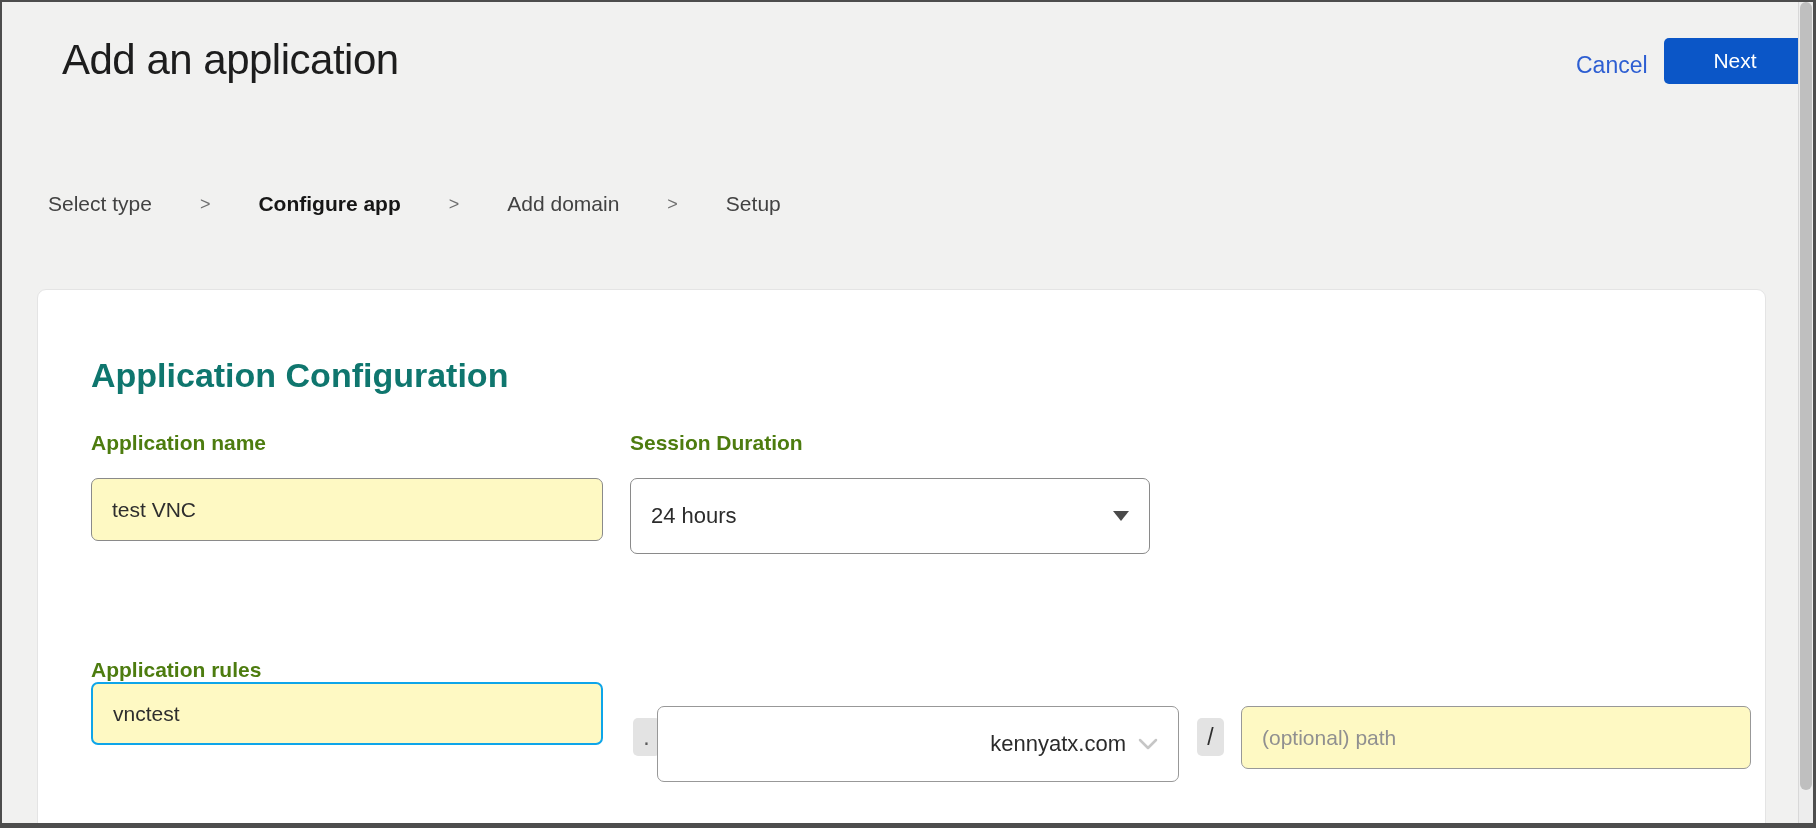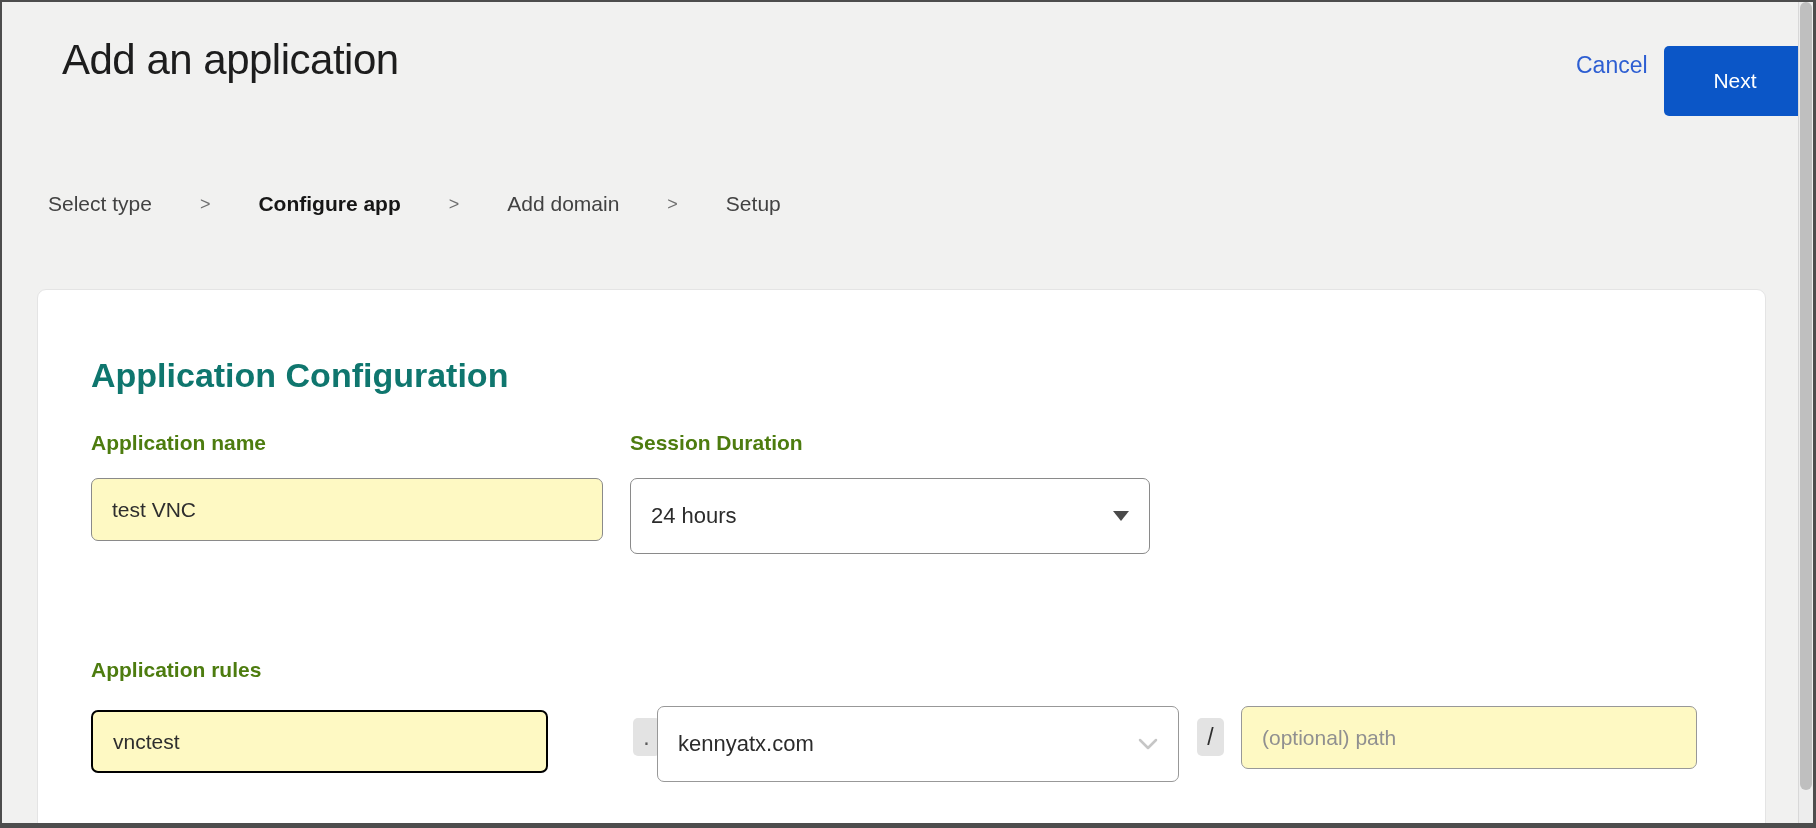--- a/index.html
+++ b/index.html
@@ -21,22 +21,22 @@
     position: absolute; left: 35px; top: 34px;
     font-size: 42px; font-weight: 400; color: #1d1d1d;
     letter-spacing: -0.5px;
     margin-left: 25px;
   }
   .cancel-link {
     position: absolute; left: 1574px; top: 50px;
     font-size: 23px; color: #2d5ed2; cursor: pointer;
   }
   .next-button {
-    position: absolute; left: 1662px; top: 44px;
-    width: 142px; height: 70px;
+    position: absolute; left: 1662px; top: 36px;
+    width: 142px; height: 46px;
     background: #0b56c7; color: #ffffff;
     border: none; border-radius: 5px;
     font-size: 21px; font-family: inherit;
     cursor: pointer;
     display: flex; align-items: center; justify-content: center;
   }
 
   
   .breadcrumb {
     position: absolute; left: 46px; top: 190px;
@@ -71,36 +71,36 @@
     position: absolute; height: 63px;
     border: 1px solid #8a8a8a; border-radius: 7px;
     background: #fef9c3;
     font-size: 21px; color: #2e2e2e; font-family: inherit;
     padding: 0 20px; outline: none;
   }
   .text-input::placeholder { color: #909090; }
 
   .input-app-name { left: 53px; top: 188px; width: 512px; }
   .input-subdomain {
-    left: 53px; top: 420px; width: 457px;
-    border: 2px solid #000000;
+    left: 53px; top: 392px; width: 512px;
+    border: 2px solid #0ea5e9;
   }
-  .input-path { left: 1203px; top: 416px; width: 456px; border-color: #989898; }
+  .input-path { left: 1203px; top: 416px; width: 510px; border-color: #989898; }
 
   .select-box {
     position: absolute; height: 76px;
     border: 1px solid #8a8a8a; border-radius: 7px;
     background: #ffffff;
     display: flex; align-items: center;
     padding: 0 20px;
     font-size: 22px; color: #2b2b2b;
     cursor: pointer;
   }
   .select-session { left: 592px; top: 188px; width: 520px; }
-  .select-domain  { left: 619px; top: 416px; width: 522px; border-color: #989898; }
+  .select-domain  { left: 619px; top: 416px; width: 522px; border-color: #989898; text-align: right; }
   .select-value { flex: 1 1 auto; white-space: nowrap; overflow: hidden; }
 
   .caret-down {
     width: 0; height: 0; margin-left: 12px;
     border-left: 8px solid transparent;
     border-right: 8px solid transparent;
     border-top: 10px solid #4a4a4a;
   }
   .chevron-down { margin-left: 12px; display: flex; align-items: center; }
 

